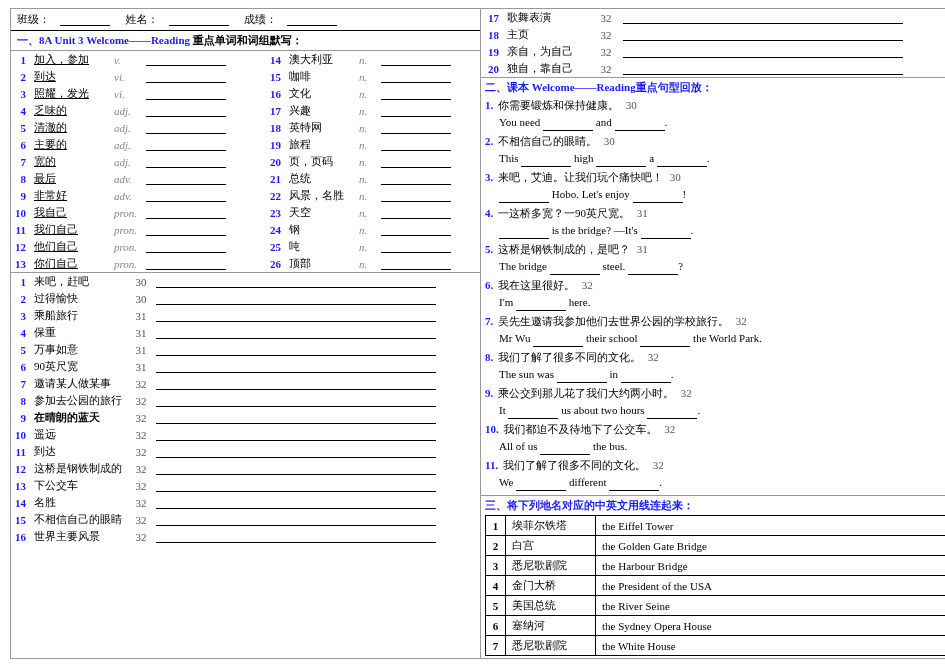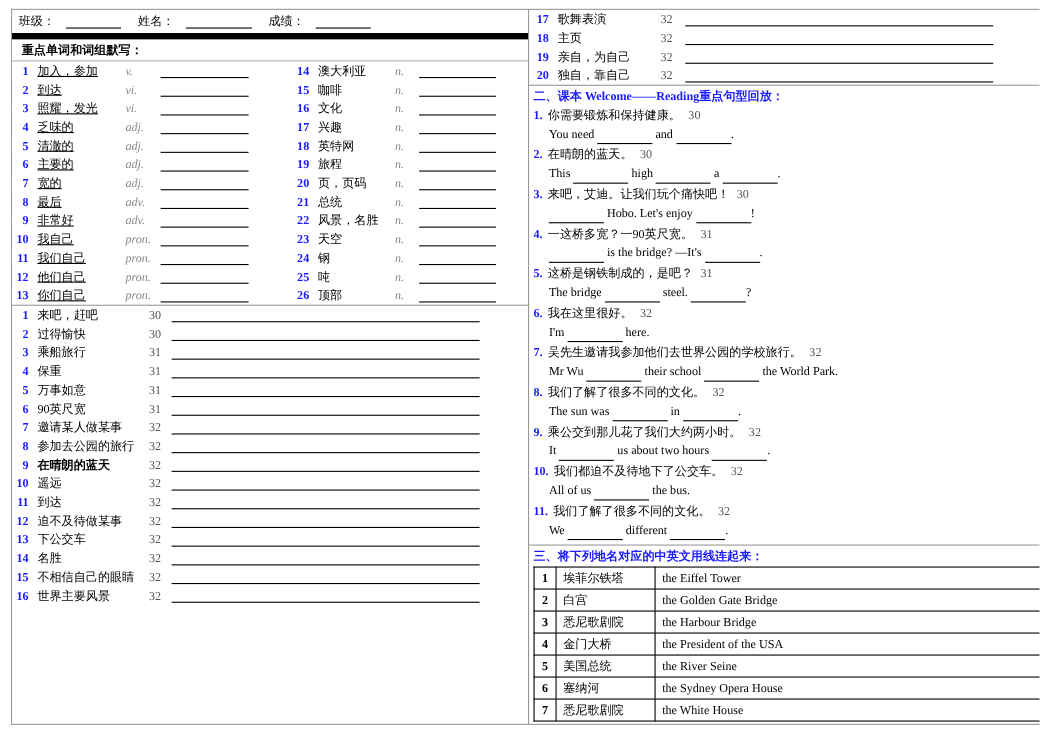--- a/index.html
+++ b/index.html
@@ -35,21 +35,21 @@
       flex-shrink: 0;
     }
     .right-col {
       width: 475px;
       border: 1px solid #999;
       flex-shrink: 0;
     }
     .header-row {
       display: flex;
       align-items: center;
-      border-bottom: 6px solid #000000;
+      border-bottom: 1px solid #000000;
       padding: 3px 6px;
       font-size: 11px;
     }
     .header-row span { margin-right: 10px; }
     .underline { border-bottom: 1px solid #000; display: inline-block; min-width: 60px; }
     .section-header {
       background: #fff;
       border-bottom: 1px solid #999;
       padding: 2px 6px;
       font-size: 11px;
@@ -160,20 +160,21 @@
         <span class="underline" style="min-width:50px;">&nbsp;&nbsp;&nbsp;&nbsp;&nbsp;&nbsp;</span>
         &nbsp;&nbsp;
         <span>姓名：</span>
         <span class="underline" style="min-width:60px;">&nbsp;&nbsp;&nbsp;&nbsp;&nbsp;&nbsp;</span>
         &nbsp;&nbsp;
         <span>成绩：</span>
         <span class="underline" style="min-width:50px;">&nbsp;&nbsp;&nbsp;&nbsp;&nbsp;&nbsp;</span>
       </div>
 
       <div class="section-header line-sep">
+        <span class="blue">一、8A Unit 3 Welcome——Reading</span>
         &nbsp;
         <span>重点单词和词组默写：</span>
       </div>
 
       <table class="vocab-table">
         <tbody id="vocab-left-body">
             <tr>
     <td class="vocab-row-num" style="color:#1a1aff;font-weight:bold;">1</td>
     <td class="vocab-zh">加入，参加</td>
     <td class="vocab-pos" style="font-style:italic;color:#888;">v.</td>
@@ -383,21 +384,21 @@
     <td><span class="phrase-blank" style="border-bottom:1px solid #000;display:inline-block;min-width:280px;">&nbsp;</span></td>
   </tr>
               <tr>
     <td class="phrase-num" style="color:#1a1aff;font-weight:bold;width:18px;">11</td>
     <td class="phrase-zh" style="width:100px;">到达</td>
     <td class="phrase-pg" style="width:22px;color:#555;">32</td>
     <td><span class="phrase-blank" style="border-bottom:1px solid #000;display:inline-block;min-width:280px;">&nbsp;</span></td>
   </tr>
               <tr>
     <td class="phrase-num" style="color:#1a1aff;font-weight:bold;width:18px;">12</td>
-    <td class="phrase-zh" style="width:100px;">迫不及待做某事</td>
+    <td class="phrase-zh" style="width:100px;">这桥是钢铁制成的</td>
     <td class="phrase-pg" style="width:22px;color:#555;">32</td>
     <td><span class="phrase-blank" style="border-bottom:1px solid #000;display:inline-block;min-width:280px;">&nbsp;</span></td>
   </tr>
               <tr>
     <td class="phrase-num" style="color:#1a1aff;font-weight:bold;width:18px;">13</td>
     <td class="phrase-zh" style="width:100px;">下公交车</td>
     <td class="phrase-pg" style="width:22px;color:#555;">32</td>
     <td><span class="phrase-blank" style="border-bottom:1px solid #000;display:inline-block;min-width:280px;">&nbsp;</span></td>
   </tr>
               <tr>
@@ -458,21 +459,21 @@
         <div class="sentence-header blue">二、课本 Welcome——Reading重点句型回放：</div>
         <div id="sentences-container">
             <div class="sentence-item">
     <span class="sentence-num blue">1.</span>
     <span>你需要锻炼和保持健康。</span>
     <span class="pg-num" style="margin-left:4px;color:#555;">30</span><br>
     <span class="sentence-en" style="padding-left:14px;">You need <span class="sent-blank">&nbsp;&nbsp;&nbsp;&nbsp;&nbsp;&nbsp;&nbsp;&nbsp;</span> and <span class="sent-blank">&nbsp;&nbsp;&nbsp;&nbsp;&nbsp;&nbsp;&nbsp;&nbsp;</span>.</span>
   </div>
             <div class="sentence-item">
     <span class="sentence-num blue">2.</span>
-    <span>在晴朗的蓝天。</span>
+    <span>不相信自己的眼睛。</span>
     <span class="pg-num" style="margin-left:4px;color:#555;">30</span><br>
     <span class="sentence-en" style="padding-left:14px;">This <span class="sent-blank">&nbsp;&nbsp;&nbsp;&nbsp;&nbsp;&nbsp;&nbsp;&nbsp;</span> high <span class="sent-blank">&nbsp;&nbsp;&nbsp;&nbsp;&nbsp;&nbsp;&nbsp;&nbsp;</span> a <span class="sent-blank">&nbsp;&nbsp;&nbsp;&nbsp;&nbsp;&nbsp;&nbsp;&nbsp;</span>.</span>
   </div>
             <div class="sentence-item">
     <span class="sentence-num blue">3.</span>
     <span>来吧，艾迪。让我们玩个痛快吧！</span>
     <span class="pg-num" style="margin-left:4px;color:#555;">30</span><br>
     <span class="sentence-en" style="padding-left:14px;"><span class="sent-blank">&nbsp;&nbsp;&nbsp;&nbsp;&nbsp;&nbsp;&nbsp;&nbsp;</span> Hobo. Let's enjoy <span class="sent-blank">&nbsp;&nbsp;&nbsp;&nbsp;&nbsp;&nbsp;&nbsp;&nbsp;</span>!</span>
   </div>
             <div class="sentence-item">

